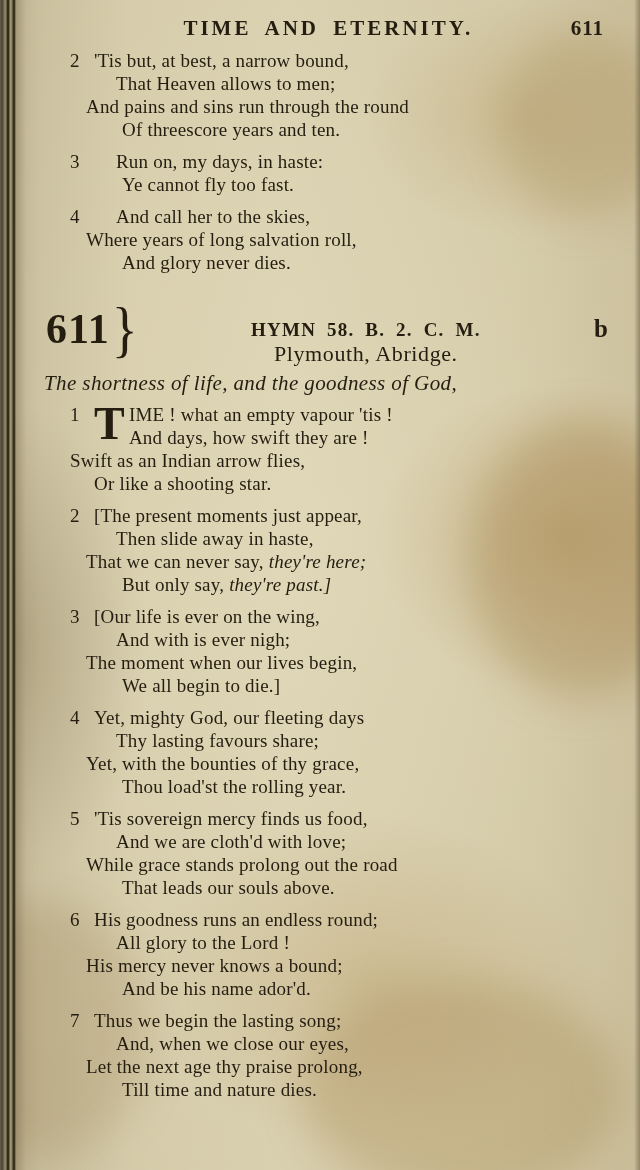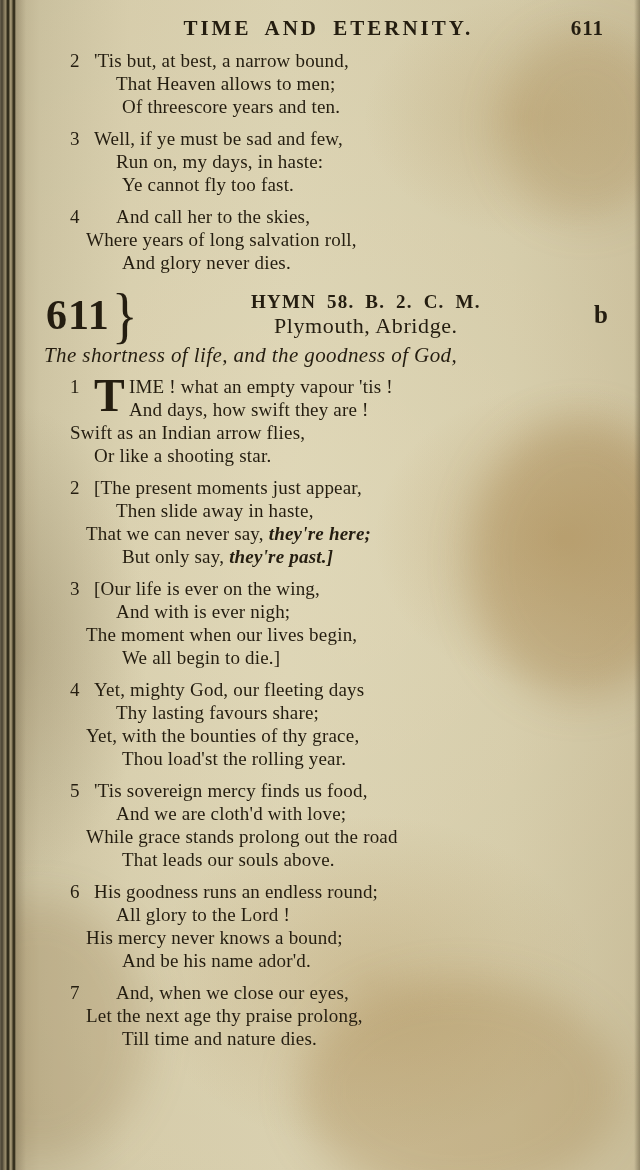--- a/index.html
+++ b/index.html
@@ -45,27 +45,27 @@
   .page-number { font-size:21px; font-weight:700; letter-spacing:1px; }
 
   .stanzas { padding-left:30px; padding-right:6px; }
   .stanza { position:relative; margin:0 0 9px 24px; font-size:19px; line-height:23px; letter-spacing:0.2px; }
   .num { position:absolute; left:-24px; top:0; font-weight:400; }
   .vl { white-space:nowrap; }
   .i2 { padding-left:22px; }
   .i3 { margin-left:-8px; }
   .i4 { padding-left:28px; }
   .i0 { margin-left:-24px; }
-  .it { font-style:italic;font-weight:bold; }
+  .it { font-style:italic; }
 
   .hymn-head { display:flex; align-items:center; padding:8px 14px 2px 6px; }
   .hymn-number { font-size:42px; font-weight:700; letter-spacing:1px; line-height:44px; }
   .brace { font-size:54px; font-weight:400; line-height:48px; margin:0 4px 0 2px; transform:scaleY(1.15); }
   .head-center { flex:1; text-align:center; }
-  .head-line1 { font-size:19px; font-weight:600; letter-spacing:1.2px; word-spacing:5px; }
+  .head-line1 { font-size:19px; font-weight:600; letter-spacing:1.2px; word-spacing:5px;margin-top:28px; }
   .head-line2 { font-size:22px; letter-spacing:0.6px; }
   .key-letter { font-size:25px; font-weight:700; padding:0 8px 0 4px; }
 
   .subtitle { font-style:italic; font-size:21px; letter-spacing:0.4px; padding:2px 0 7px 4px; }
 
   .dc-wrap { display:flow-root; }
   .dropcap { float:left; font-size:46px; line-height:40px; font-weight:600; margin:1px 4px 0 0; }
 </style>
 </head>
 <body>
@@ -84,26 +84,26 @@
       <div class="running-title">TIME AND ETERNITY.</div>
       <div class="page-number">611</div>
     </div>
 
     <div class="stanzas">
 
       <div class="stanza">
         <span class="num">2</span>
         <div class="vl i1">'Tis but, at best, a narrow bound,</div>
         <div class="vl i2">That Heaven allows to men;</div>
+        <div class="vl i3">And pains and sins run through the round</div>
         <div class="vl i4">Of threescore years and ten.</div>
       </div>
 
       <div class="stanza">
         <span class="num">3</span>
-        <div class="vl i1">Well, if ye must be sad and few,</div>
         <div class="vl i2">Run on, my days, in haste:</div>
         <div class="vl i4">Ye cannot fly too fast.</div>
       </div>
 
       <div class="stanza">
         <span class="num">4</span>
         <div class="vl i2">And call her to the skies,</div>
         <div class="vl i3">Where years of long salvation roll,</div>
         <div class="vl i4">And glory never dies.</div>
       </div>
@@ -170,20 +170,21 @@
       <div class="stanza">
         <span class="num">6</span>
         <div class="vl i1">His goodness runs an endless round;</div>
         <div class="vl i2">All glory to the Lord !</div>
         <div class="vl i3">His mercy never knows a bound;</div>
         <div class="vl i4">And be his name ador'd.</div>
       </div>
 
       <div class="stanza">
         <span class="num">7</span>
+        <div class="vl i1">Thus we begin the lasting song;</div>
         <div class="vl i2">And, when we close our eyes,</div>
         <div class="vl i3">Let the next age thy praise prolong,</div>
         <div class="vl i4">Till time and nature dies.</div>
       </div>
 
     </div>
 
   </div>
 </div>
 

